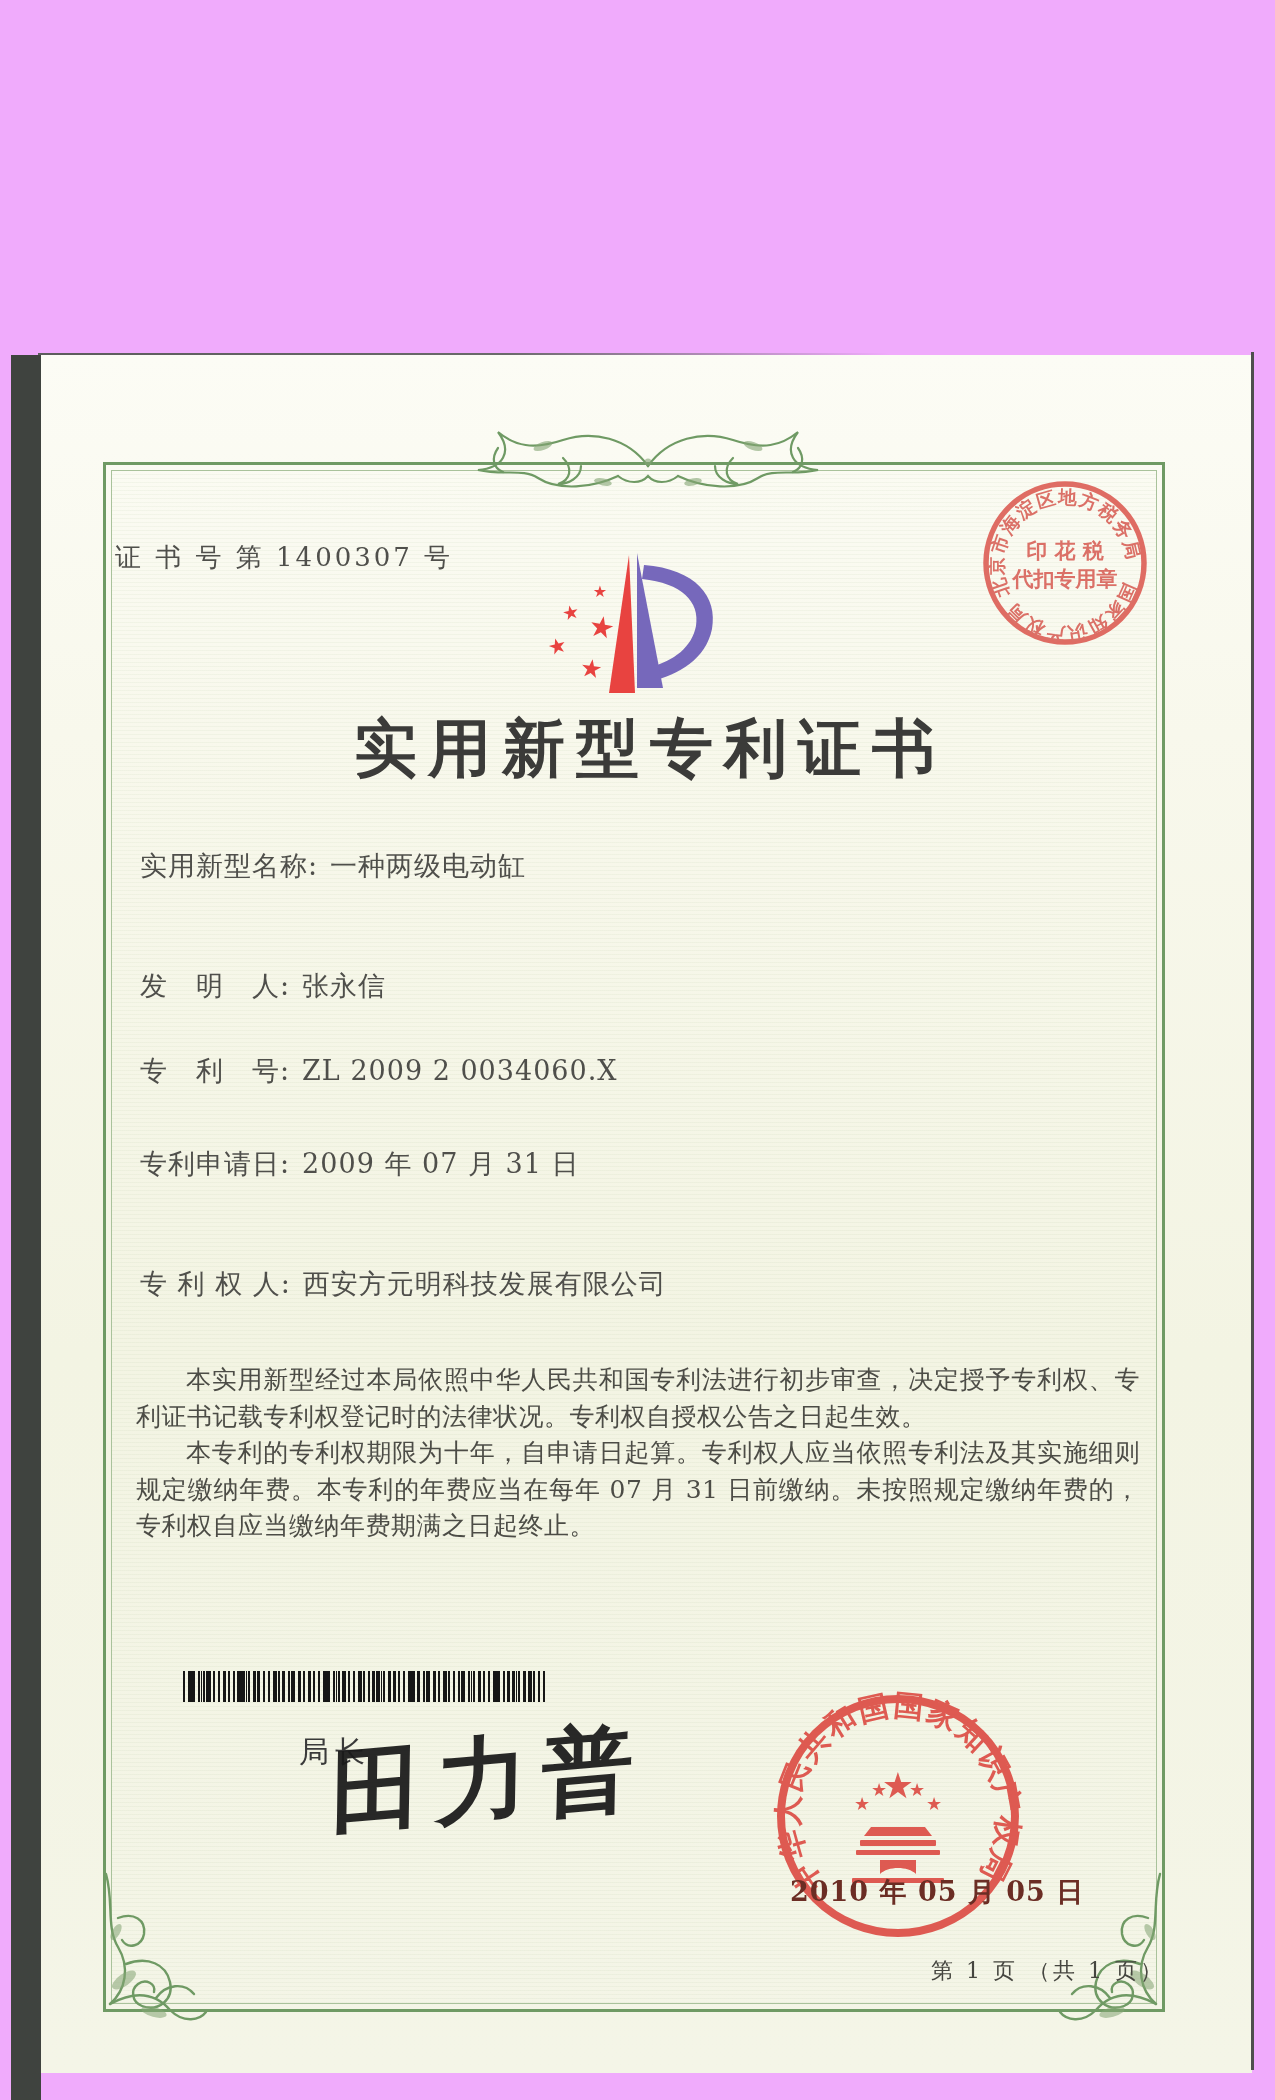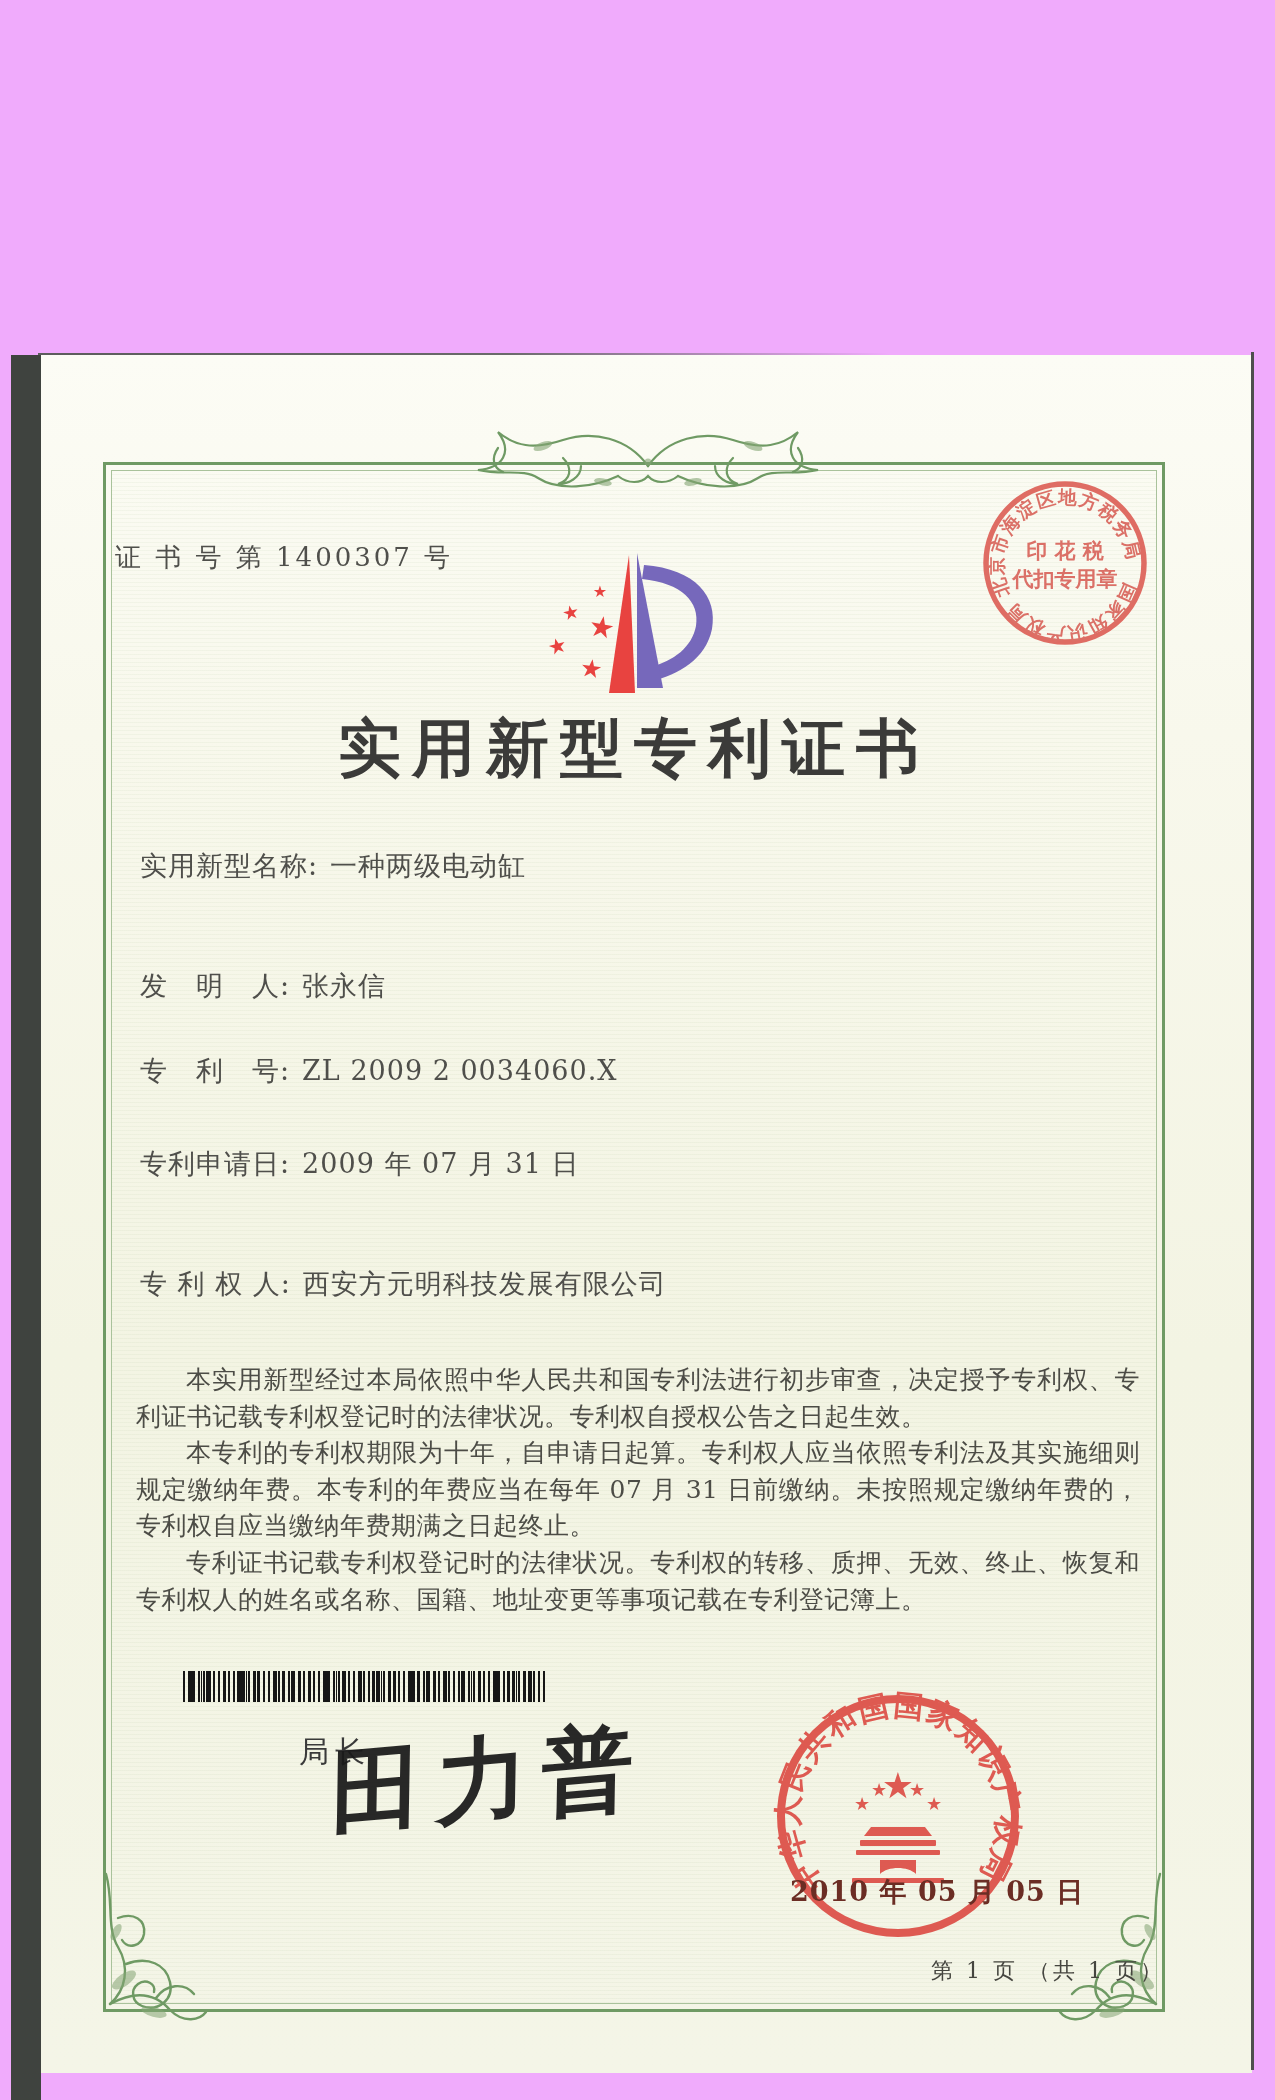--- a/index.html
+++ b/index.html
@@ -18,21 +18,21 @@
   .frame-inner{position:absolute;left:5px;top:5px;right:5px;bottom:5px;
          border:1px solid #a9c29b;
          background:repeating-linear-gradient(0deg,rgba(160,185,140,0.09) 0 1px,rgba(0,0,0,0) 1px 4px);}
   .ornament{position:absolute;}
   
   .cert-no{position:absolute;left:115px;top:540px;font-size:26px;letter-spacing:3px;color:#4f4f4b;}
   
   .logo{position:absolute;left:538px;top:545px;width:200px;height:158px;}
   
   .title{position:absolute;left:103px;top:706px;width:1062px;text-align:center;
-         font-size:63px;font-weight:700;letter-spacing:11px;color:#3b3b39;}
+         font-size:63px;font-weight:700;letter-spacing:11px;color:#3b3b39;padding-left:16px;}
   
   .tax-stamp{position:absolute;left:972px;top:470px;width:186px;height:186px;opacity:.92;}
   
   .field{position:absolute;left:140px;font-size:27px;color:#4f4f4b;letter-spacing:1px;white-space:nowrap;}
   .field .val{margin-left:12px;}
   
   .paras{position:absolute;left:136px;top:1362px;width:1004px;}
   .paras p{margin:0;text-indent:2em;font-size:25px;line-height:36.6px;text-align:justify;
            color:#4c4c46;letter-spacing:0.5px;}
   
@@ -156,21 +156,20 @@
   <div class="field" style="top:1146px;">
     <span>专利申请日:</span><span class="val">2009 年 07 月 31 日</span>
   </div>
   <div class="field" style="top:1266px;text-align:center;">
     <span>专 利 权 人:</span><span class="val">西安方元明科技发展有限公司</span>
   </div>
 
   <div class="paras">
     <p>本实用新型经过本局依照中华人民共和国专利法进行初步审查，决定授予专利权、专利证书记载专利权登记时的法律状况。专利权自授权公告之日起生效。</p>
     <p>本专利的专利权期限为十年，自申请日起算。专利权人应当依照专利法及其实施细则规定缴纳年费。本专利的年费应当在每年 07 月 31 日前缴纳。未按照规定缴纳年费的，专利权自应当缴纳年费期满之日起终止。</p>
-    <p>专利证书记载专利权登记时的法律状况。专利权的转移、质押、无效、终止、恢复和专利权人的姓名或名称、国籍、地址变更等事项记载在专利登记簿上。</p>
   </div>
 
   <div class="barcode"></div>
 
   <div class="director">局长</div>
   <div class="signature">田力普</div>
 
   <svg class="big-seal" viewBox="0 0 260 260">
     <defs>
       <path id="sealring" d="M59.3,200.7 A100,100 0 1 1 200.7,200.7"></path>

